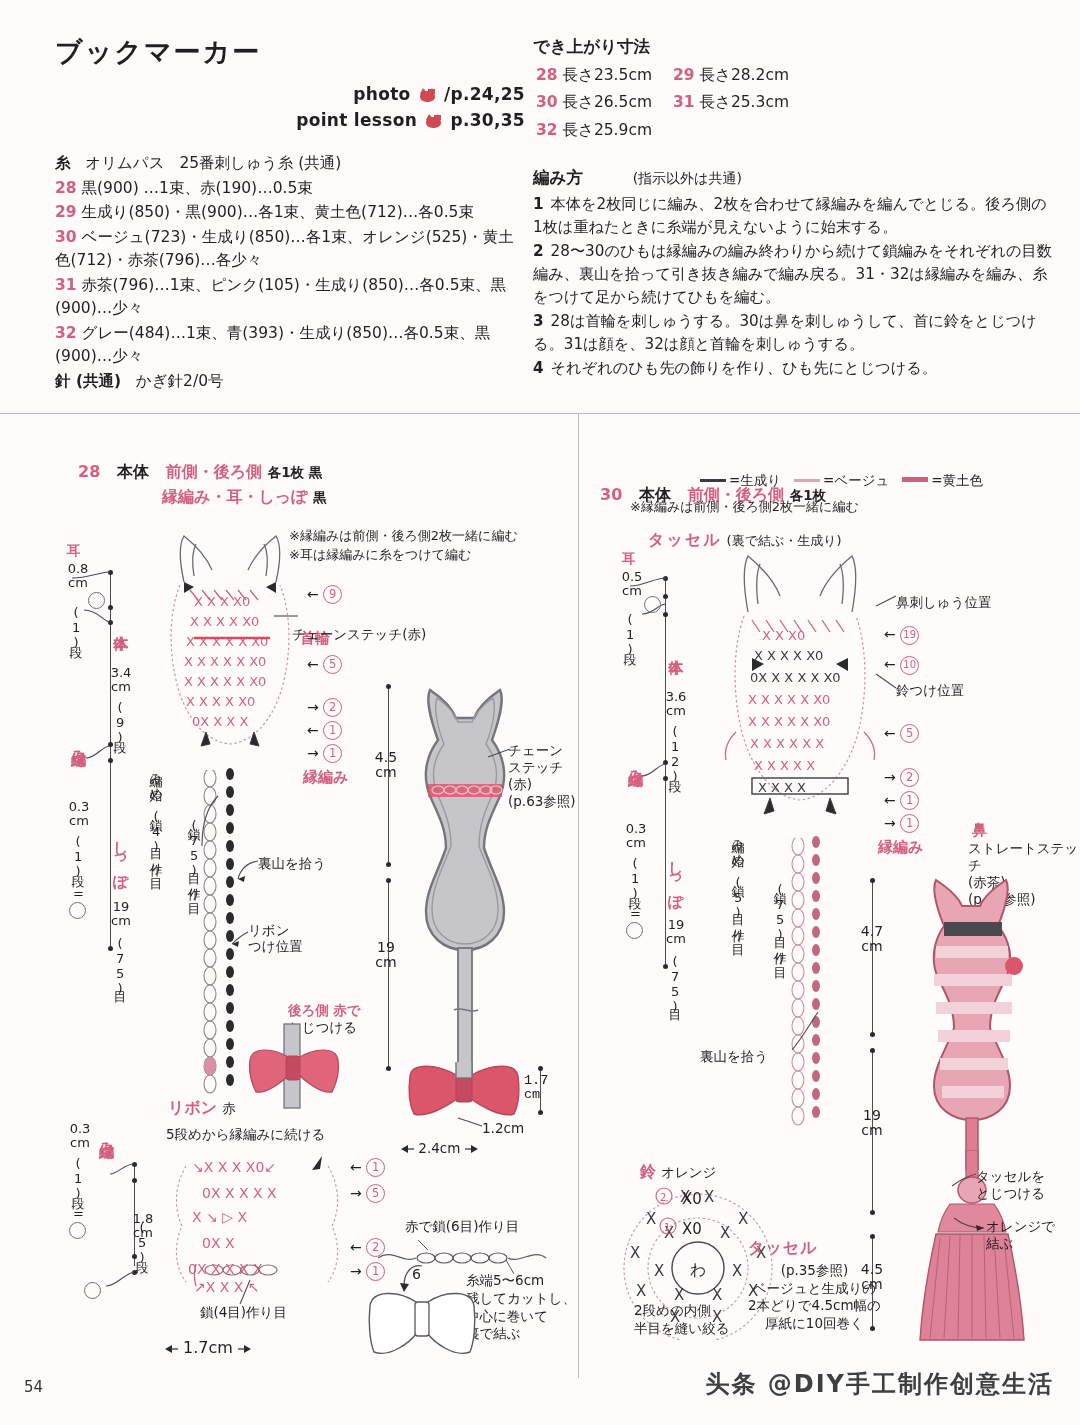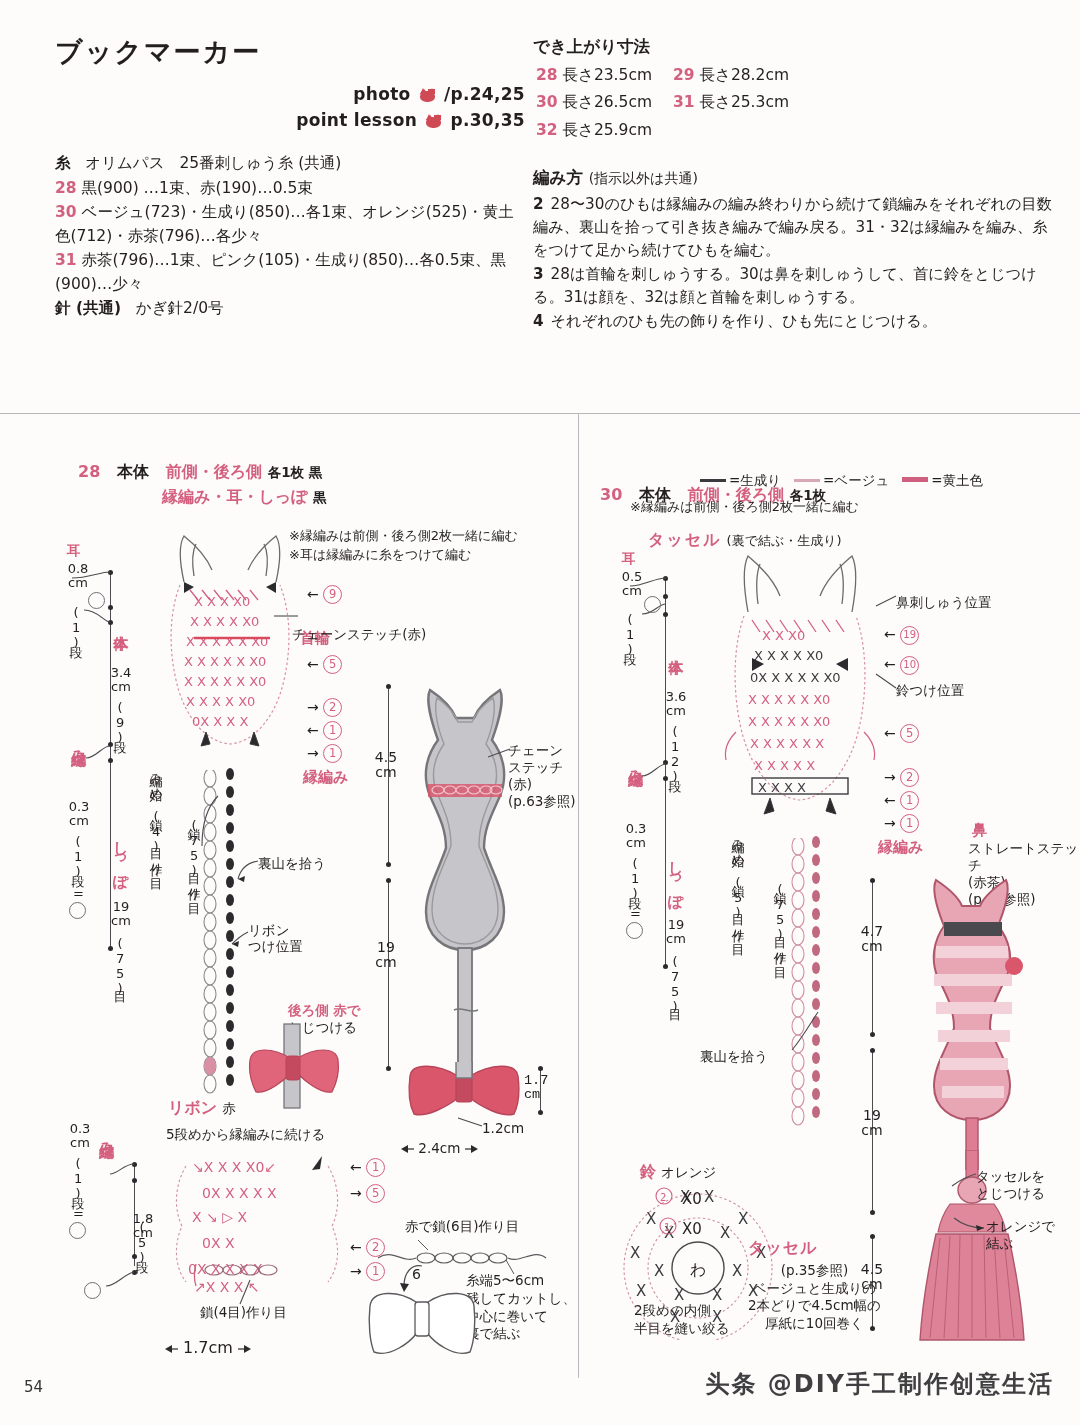--- a/index.html
+++ b/index.html
@@ -29,21 +29,21 @@
       border-left:3.5px solid transparent;border-right:3.5px solid transparent;border-bottom:6px solid #cf4a54;}
   .cat-ear-l{left:0;}
   .cat-ear-r{right:0;}
 
   #yarn-block{margin-top:22px;font-size:15.5px;line-height:1.52;}
   #yarn-block .row{margin-bottom:1px;}
   #yarn-block .lbl{font-weight:bold;}
 
   #header-right{position:absolute;left:533px;top:36px;width:520px;}
   .sec-head{font-weight:bold;font-size:16.5px;margin-bottom:3px;}
-  .sec-head .sub{font-weight:normal;font-size:14px;}
+  .sec-head .sub{font-weight:normal;font-size:14px;margin-left:44px;}
   #size-list{font-size:15.5px;line-height:1.5;}
   #size-list td{padding-right:18px;white-space:nowrap;}
   #method{margin-top:20px;font-size:15.2px;line-height:1.52;}
   #method .step{margin-bottom:1px;}
   #method .sn{font-weight:bold;color:#231f20;margin-right:7px;}
 
   
   #hrule{position:absolute;left:0;top:413px;width:1080px;height:1px;background:#b9b9bd;}
   #vrule{position:absolute;left:578px;top:413px;width:1px;height:965px;background:#b9b9bd;}
 
@@ -95,26 +95,34 @@
     <div class="row">
       <span class="lbl">糸</span>
       &nbsp;&nbsp;<span>オリムパス</span>
       &nbsp;&nbsp;<span>25番刺しゅう糸 (共通)</span>
     </div>
     <div class="row">
       <span class="num">28</span>
       <span>黒(900) …1束、赤(190)…0.5束</span>
     </div>
     <div class="row">
+      <span class="num">29</span>
+      <span>生成り(850)・黒(900)…各1束、黄土色(712)…各0.5束</span>
+    </div>
+    <div class="row">
       <span class="num">30</span>
       <span>ベージュ(723)・生成り(850)…各1束、オレンジ(525)・黄土色(712)・赤茶(796)…各少々</span>
     </div>
     <div class="row">
       <span class="num">31</span>
       <span>赤茶(796)…1束、ピンク(105)・生成り(850)…各0.5束、黒(900)…少々</span>
+    </div>
+    <div class="row">
+      <span class="num">32</span>
+      <span>グレー(484)…1束、青(393)・生成り(850)…各0.5束、黒(900)…少々</span>
     </div>
     <div class="row">
       <span class="lbl">針 (共通)</span>
       &nbsp;&nbsp;<span>かぎ針2/0号</span>
     </div>
   </div>
 </div>
 
 <div id="header-right">
   <div class="sec-head">でき上がり寸法</div>
@@ -131,20 +139,23 @@
     <tr>
       <td><span class="num">32</span> <span>長さ25.9cm</span></td>
       <td></td>
     </tr>
   </tbody>
     </table>
 
   <div id="method">
     <div class="sec-head">
       <span>編み方</span> <span class="sub">(指示以外は共通)</span>
+    </div>
+    <div class="step">
+      <span class="sn">1</span><span>本体を2枚同じに編み、2枚を合わせて縁編みを編んでとじる。後ろ側の1枚は重ねたときに糸端が見えないように始末する。</span>
     </div>
     <div class="step">
       <span class="sn">2</span><span>28〜30のひもは縁編みの編み終わりから続けて鎖編みをそれぞれの目数編み、裏山を拾って引き抜き編みで編み戻る。31・32は縁編みを編み、糸をつけて足から続けてひもを編む。</span>
     </div>
     <div class="step">
       <span class="sn">3</span><span>28は首輪を刺しゅうする。30は鼻を刺しゅうして、首に鈴をとじつける。31は顔を、32は顔と首輪を刺しゅうする。</span>
     </div>
     <div class="step">
       <span class="sn">4</span><span>それぞれのひも先の飾りを作り、ひも先にとじつける。</span>
     </div>

